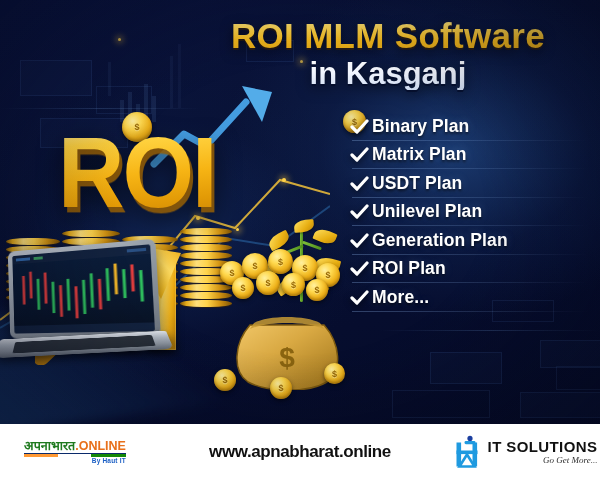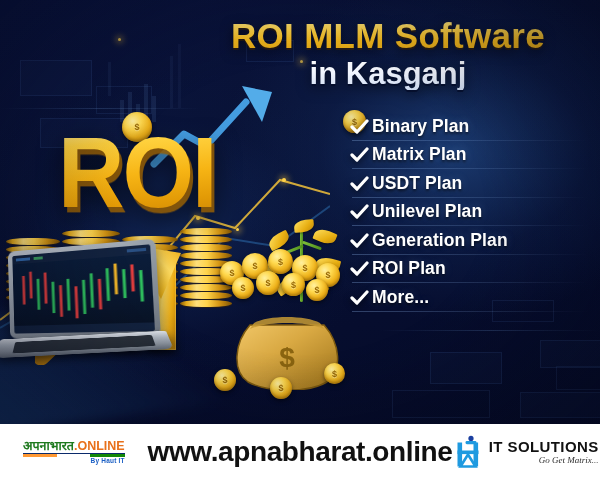--- a/index.html
+++ b/index.html
@@ -134,21 +134,21 @@
 
   .ab-logo{text-align:left;line-height:1;}
   .ab-top{font-size:12.5px;font-weight:bold;white-space:nowrap;}
   .ab-hi{color:#1f7a1f;}
   .ab-on{color:#e8701a;}
   .ab-rule{margin-top:1px;height:3px;width:100%;
     background:linear-gradient(90deg,#ff9933 0%,#ff9933 33%,#ffffff 33%,#ffffff 66%,#138808 66%,#138808 100%);
     border-top:1px solid #0a2a6b;}
   .ab-by{margin-top:1px;text-align:right;font-size:6.5px;font-weight:bold;color:#1b5fc4;letter-spacing:.2px;}
 
-  .url{font-size:28px;font-weight:bold;color:#111111;letter-spacing:-.4px;white-space:nowrap;}
+  .url{font-size:17px;font-weight:bold;color:#111111;letter-spacing:-.4px;white-space:nowrap;}
 
   .it-wrap{display:flex;align-items:center;gap:5px;}
   .it-mark{width:30px;height:34px;flex:0 0 30px;}
   .it-txt{line-height:1;}
   .it-name{font-size:15px;font-weight:bold;color:#111;letter-spacing:.4px;white-space:nowrap;}
   .it-tag{margin-top:1px;text-align:right;font-size:9px;font-style:italic;color:#2d2d2d;
     font-family:"Liberation Serif",serif;white-space:nowrap;}
 </style>
 </head>
 <body>
@@ -484,20 +484,20 @@
             <circle cx="17" cy="3.4" r="2.6" fill="#1b3fa0"></circle>
             <rect x="11.5" y="6" width="11" height="3.2" rx="1.4" fill="#1f9ae0"></rect>
             <rect x="3.5" y="7.5" width="4.6" height="24" fill="#1f9ae0"></rect>
             <rect x="19.5" y="7.5" width="4.6" height="24" fill="#1f9ae0"></rect>
             <rect x="3.5" y="15.5" width="21" height="3.6" fill="#1f9ae0"></rect>
             <polygon points="14,19.5 21.5,31.5 6.5,31.5" fill="none" stroke="#1f9ae0" stroke-width="2.6"></polygon>
           </svg>
         </span>
         <span class="it-txt">
           <span class="it-name">IT SOLUTIONS</span>
-          <span class="it-tag" style="display:block">Go Get Matrix...</span>
+          <span class="it-tag" style="display:block">Go Get More...</span>
         </span>
       </div>
     </div>
 
   </div>
 
 </div>
 
 </body></html>

